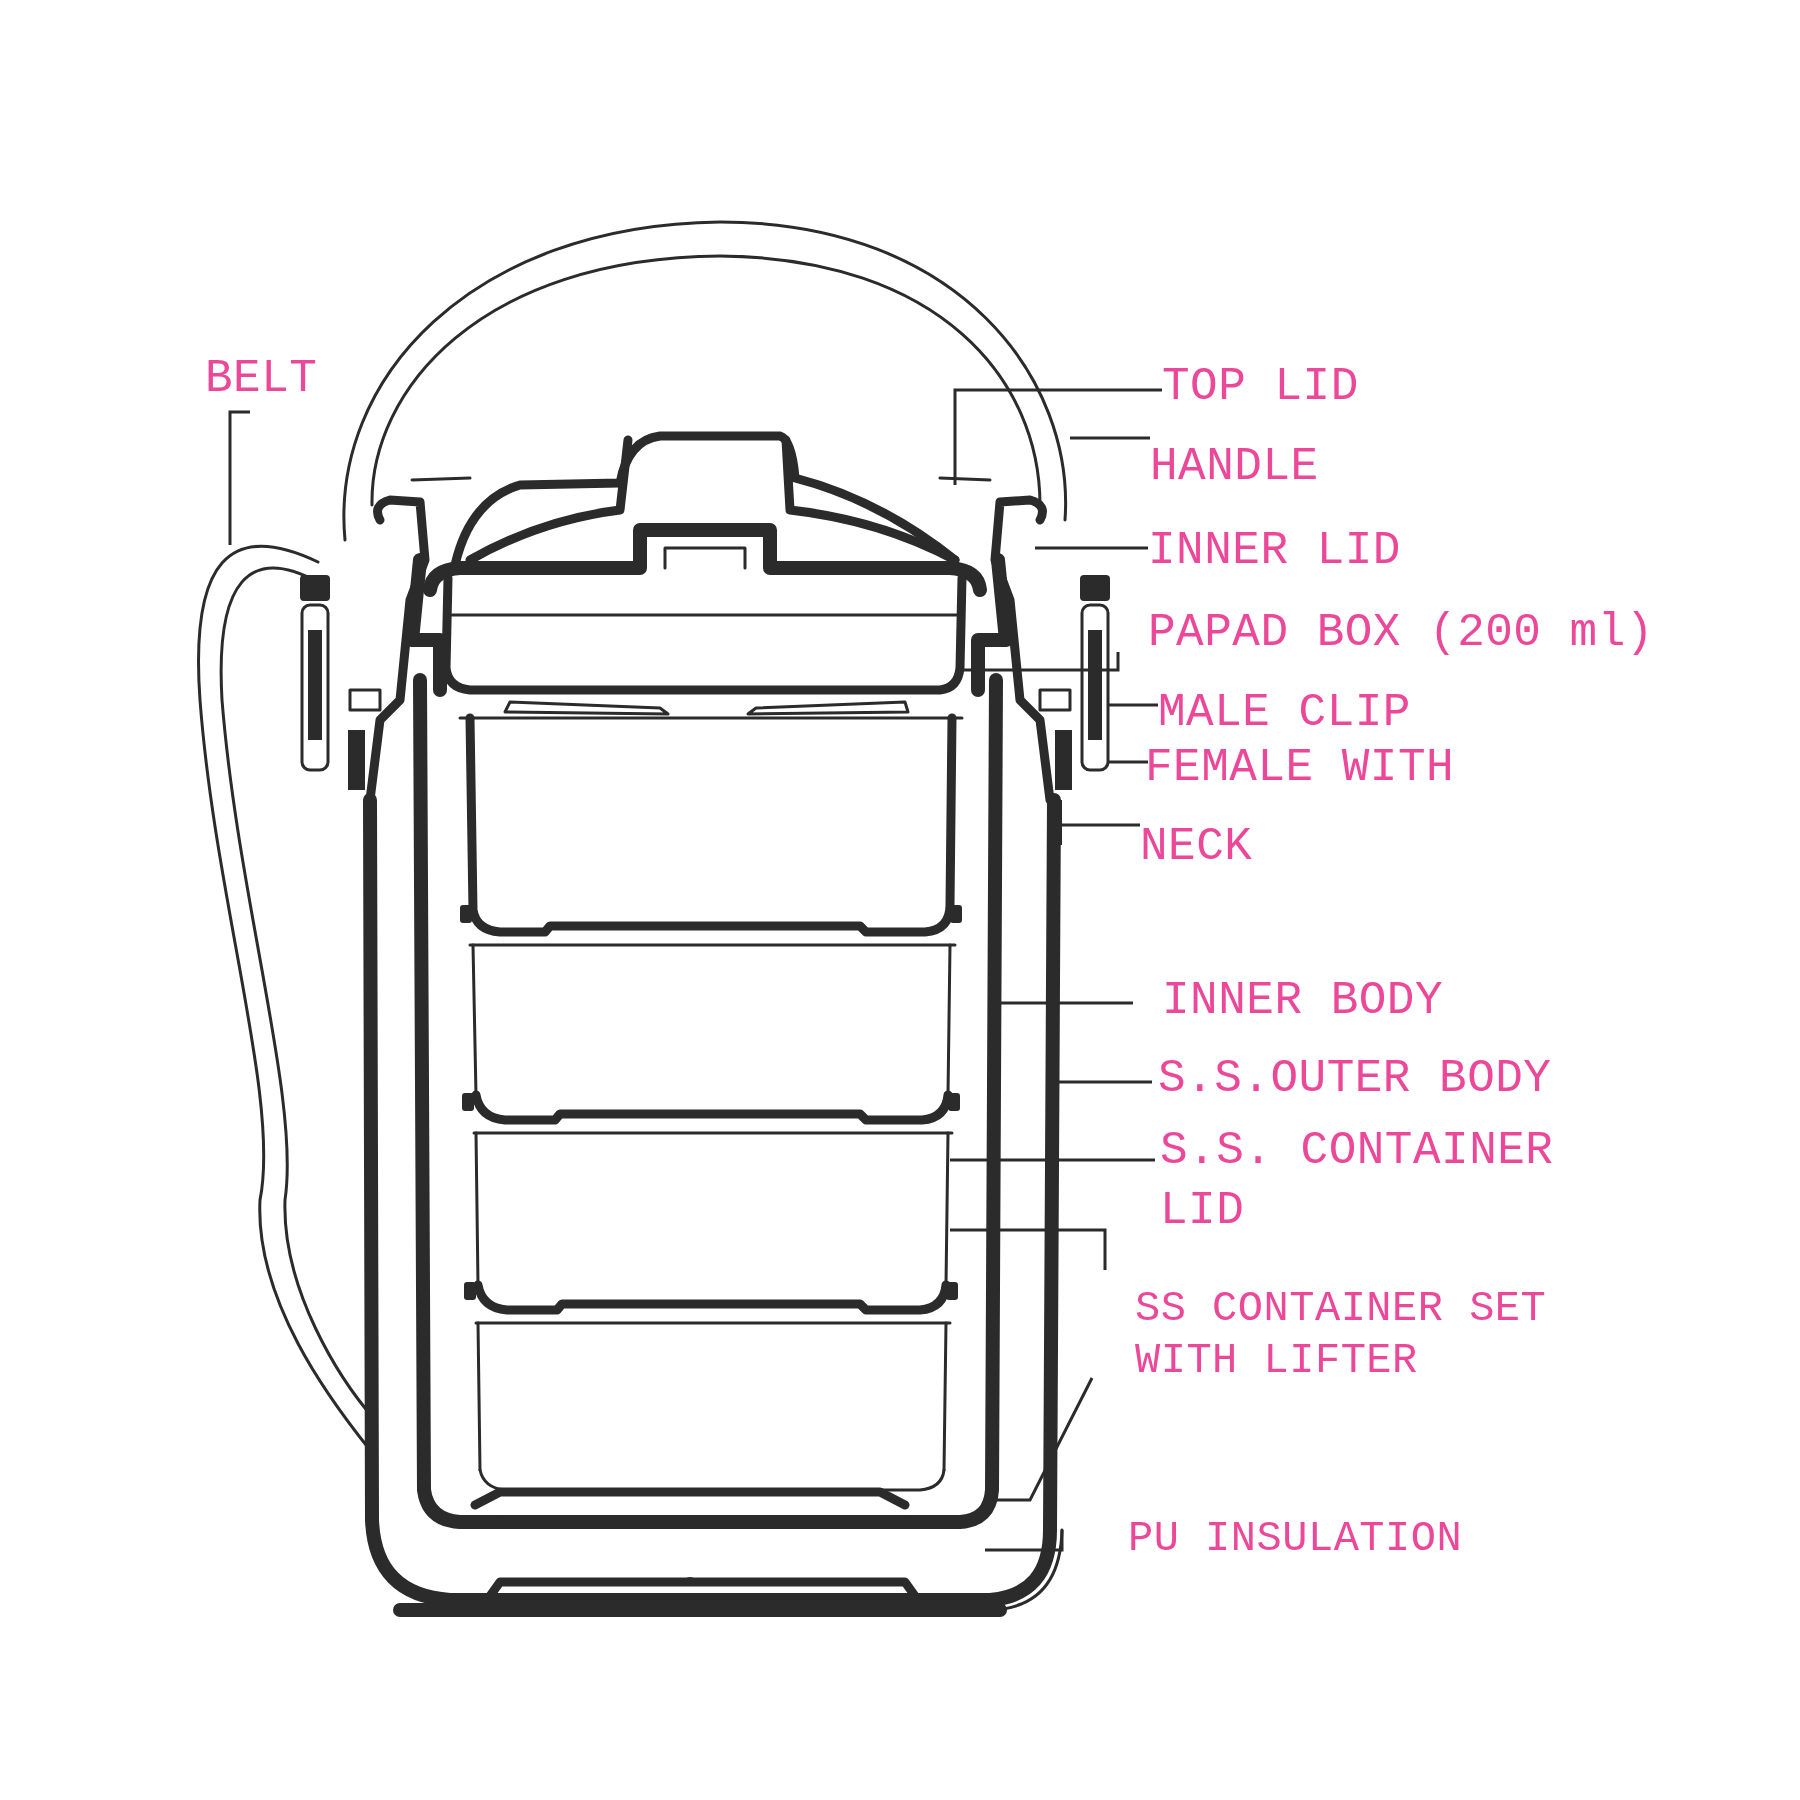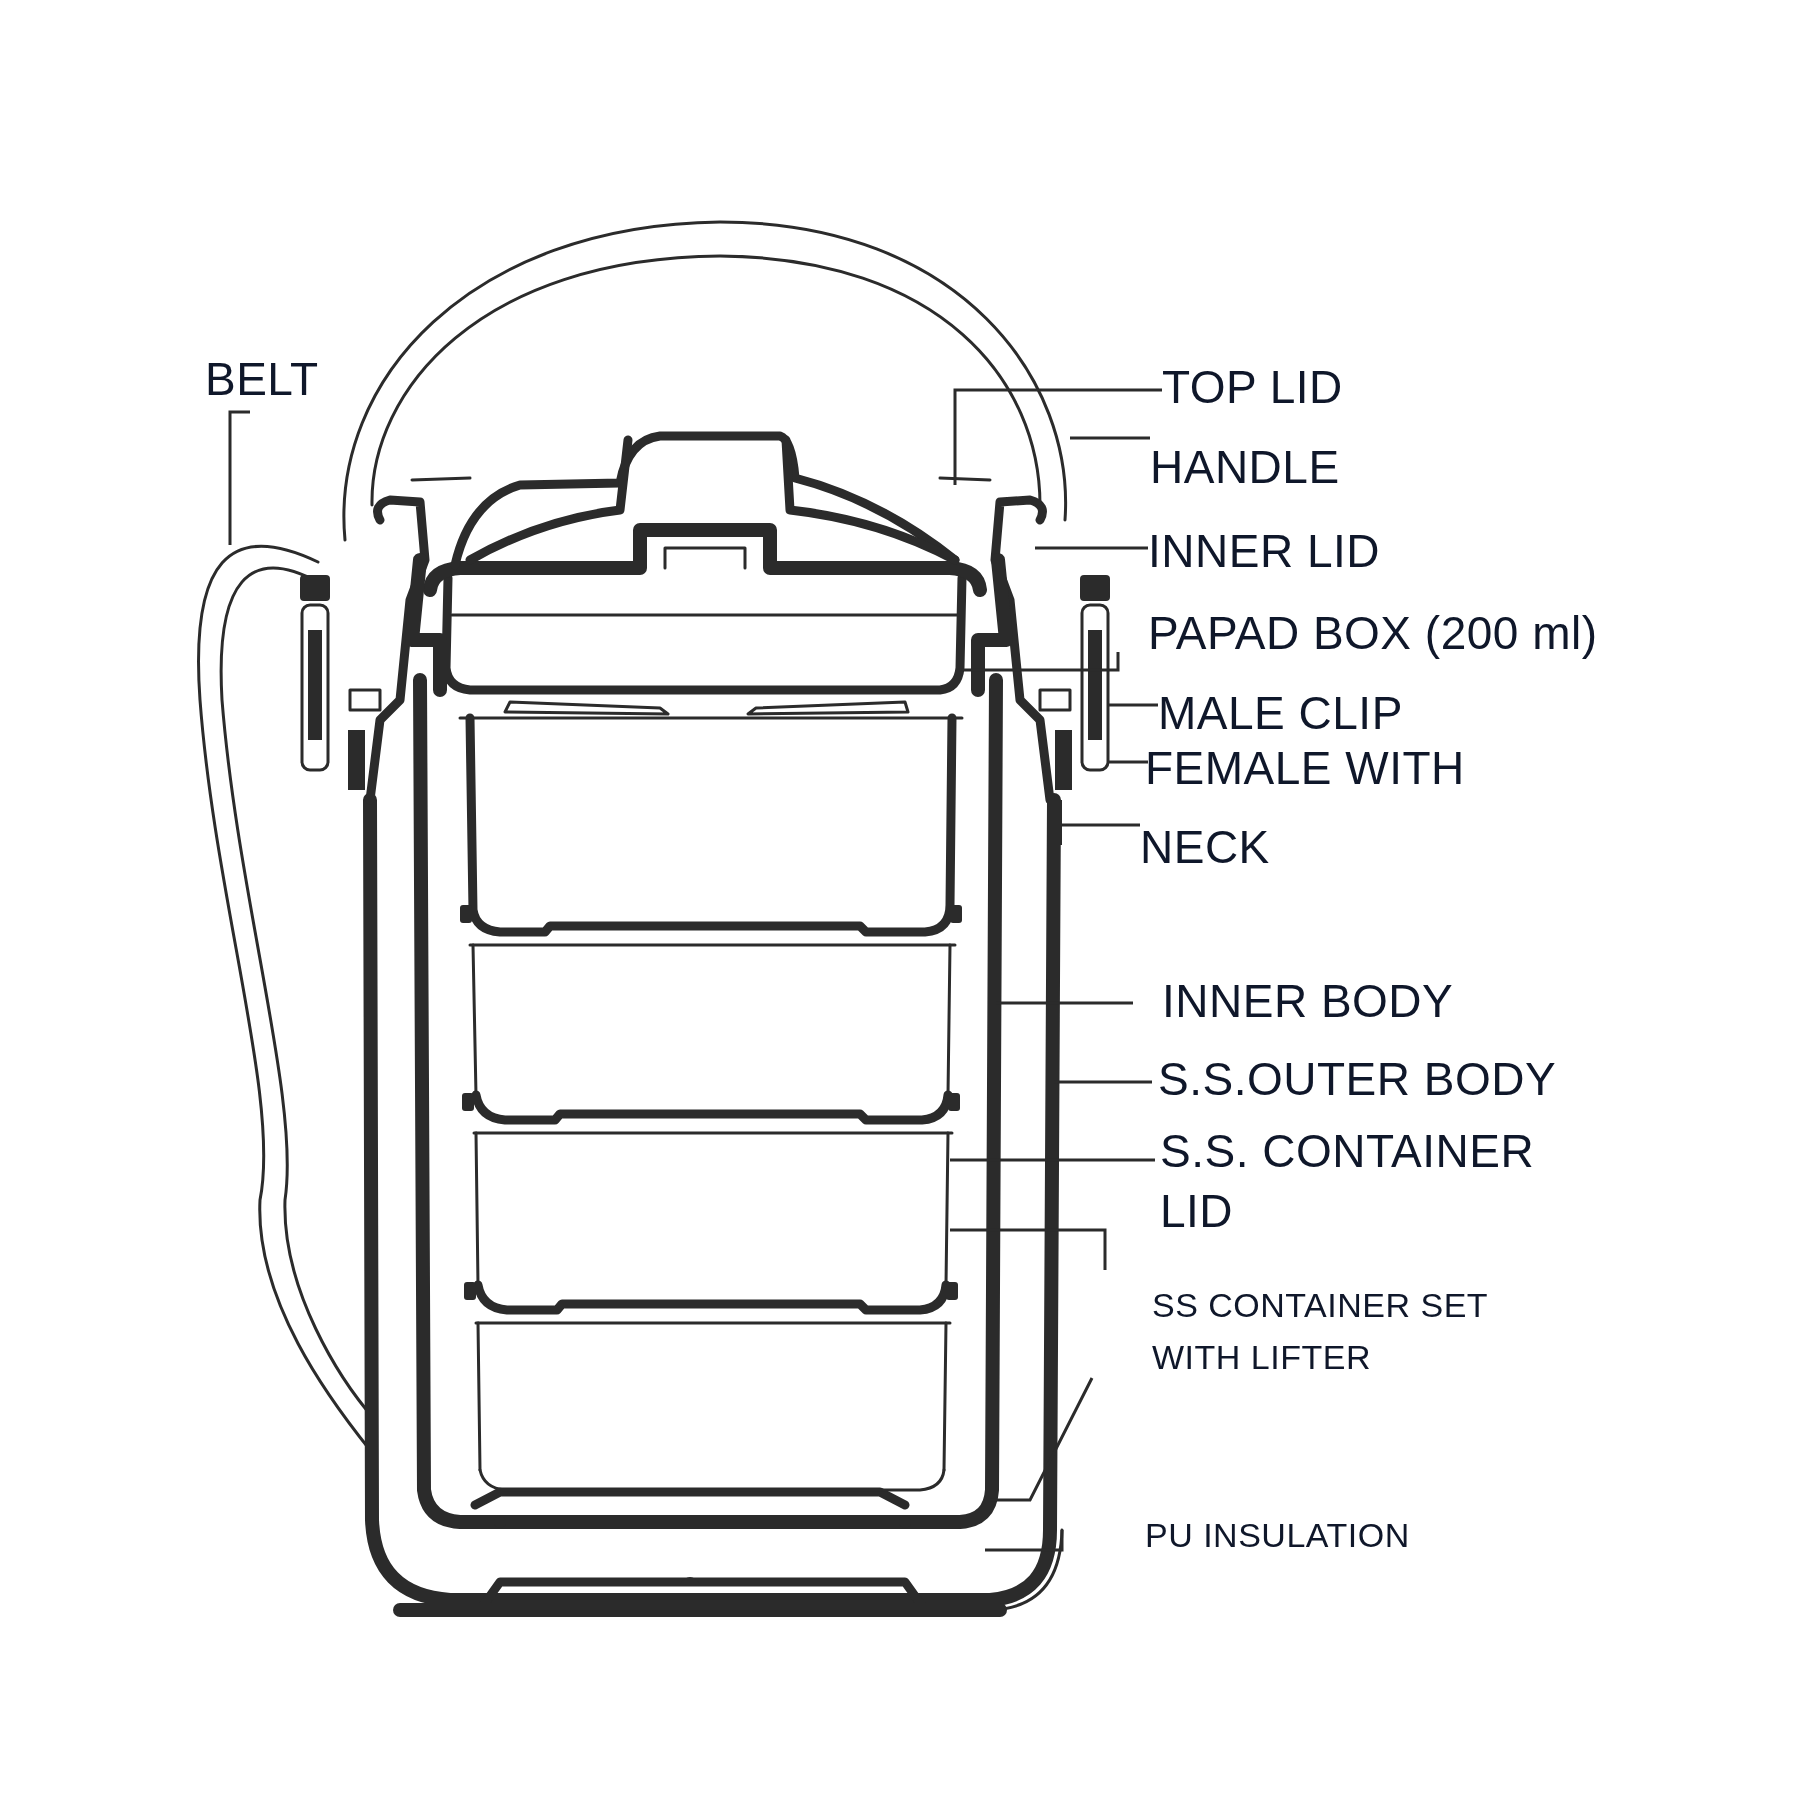--- a/index.html
+++ b/index.html
@@ -6,28 +6,28 @@
   body { width: 1800px; height: 1800px; position: relative; overflow: hidden; }
   #diagram { position: absolute; left: 0; top: 0; width: 1800px; height: 1800px; }
   .stroke { fill: none; stroke: #2b2b2b; stroke-linejoin: round; stroke-linecap: round; }
   .thick { stroke-width: 14; }
   .med { stroke-width: 9; }
   .thin { stroke-width: 3; }
   .fill { fill: #2b2b2b; stroke: none; }
   .leader { fill: none; stroke: #2b2b2b; stroke-width: 3; }
   .label {
     position: absolute;
-    font-family: Liberation Sans, sans-serif;
-    color: #0f172a;
+    font-family: Liberation Mono, monospace;
+    color: #ec4899;
     font-size: 46px;
     line-height: 1;
     white-space: pre;
     letter-spacing: 0.5px;
   }
-  .label.sm { font-size: 34px; margin-left: 17px; }
+  .label.sm { font-size: 42px; }
 </style>
 </head>
 <body>
 
 <svg id="diagram" viewBox="0 0 1800 1800" xmlns="http://www.w3.org/2000/svg">
 
   <g>
     <path class="stroke thin" d="M345 540 C 330 380, 470 225, 720 222 C 960 222, 1075 380, 1065 520"></path>
     <path class="stroke thin" d="M372 505 C 370 390, 480 258, 720 256 C 940 258, 1040 380, 1040 505"></path>
   </g>

